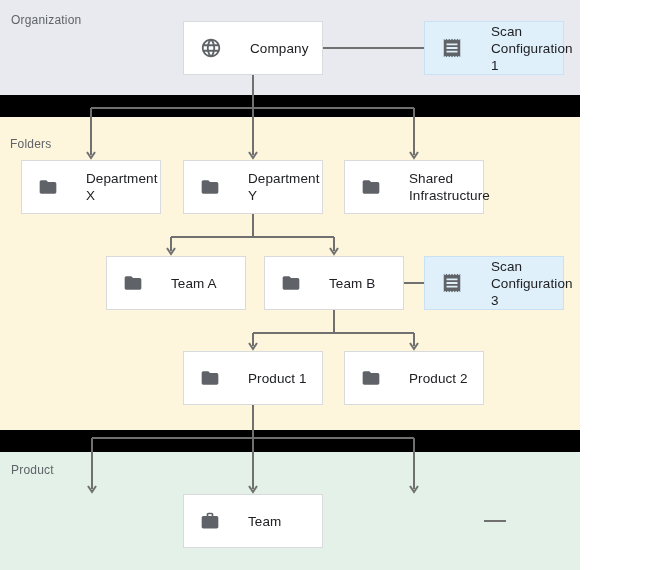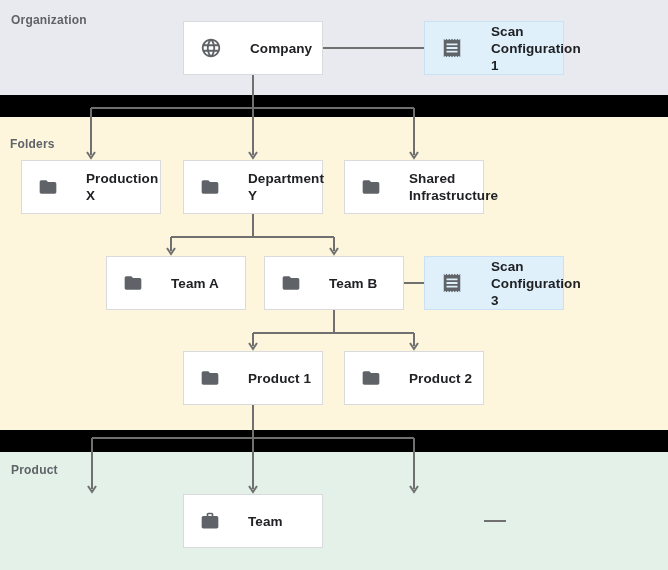--- a/index.html
+++ b/index.html
@@ -1,18 +1,18 @@
 <!DOCTYPE html>
 <html><head>
 <meta charset="utf-8">
 <style>
   html,body{margin:0;padding:0;background:#fff;}
   .stage{
-    position:relative;width:668px;height:570px;overflow:hidden;
-    font-family:"Liberation Sans",sans-serif;background:#fff;font-weight:bold;
+    position:relative;width:580px;height:570px;overflow:hidden;
+    font-family:"Liberation Sans",sans-serif;background:#fff;
   }
   .band{position:absolute;left:0;width:668px;z-index:0;}
   .band-organization{top:0;height:95px;background:#e8eaef;}
   .divider{position:absolute;left:0;width:668px;height:22px;background:#000;z-index:1;}
   .divider-1{top:95px;}
   .divider-2{top:430px;}
   .band-folders{top:117px;height:313px;background:#fdf6dd;}
   .band-projects{top:452px;height:118px;background:#e3f1e8;}
   .connectors{position:absolute;left:0;top:0;z-index:2;}
   .band-label{position:absolute;z-index:3;font-size:12px;color:#5f6368;letter-spacing:.2px;}
@@ -100,21 +100,21 @@
     </span>
     <span class="label">Scan Configuration 1</span>
   </div>
 
   <div class="node" style="left:21px;top:160px">
     <span class="icon">
       <svg viewBox="0 0 24 24" width="20" height="20" fill="#5f6368">
           <path d="M10 4H4c-1.1 0-1.99.9-1.99 2L2 18c0 1.1.9 2 2 2h16c1.1 0 2-.9 2-2V8c0-1.1-.9-2-2-2h-8l-2-2z"></path>
         </svg>
     </span>
-    <span class="label">Production X</span>
+    <span class="label">Department X</span>
   </div>
 
   <div class="node" style="left:344px;top:160px">
     <span class="icon">
       <svg viewBox="0 0 24 24" width="20" height="20" fill="#5f6368">
           <path d="M10 4H4c-1.1 0-1.99.9-1.99 2L2 18c0 1.1.9 2 2 2h16c1.1 0 2-.9 2-2V8c0-1.1-.9-2-2-2h-8l-2-2z"></path>
         </svg>
     </span>
     <span class="label">Shared Infrastructure</span>
   </div>

